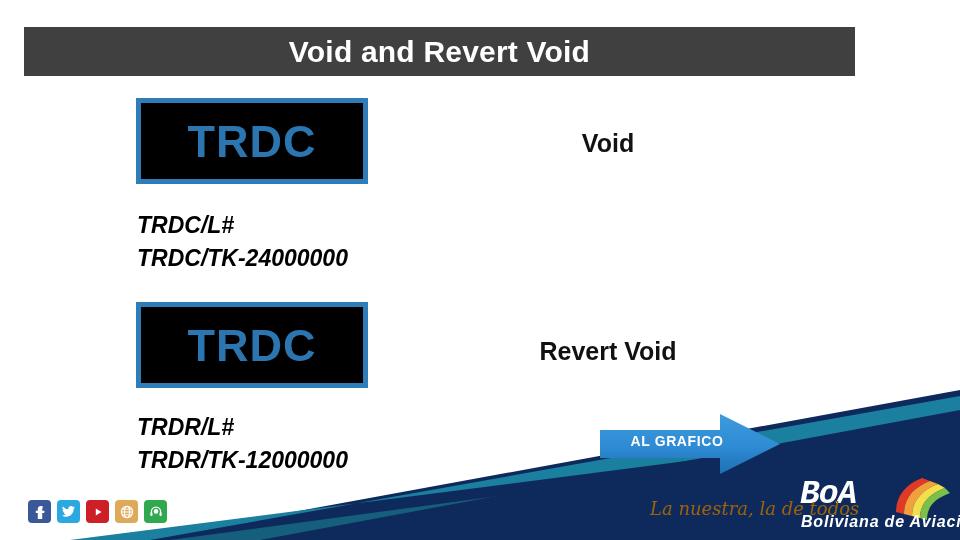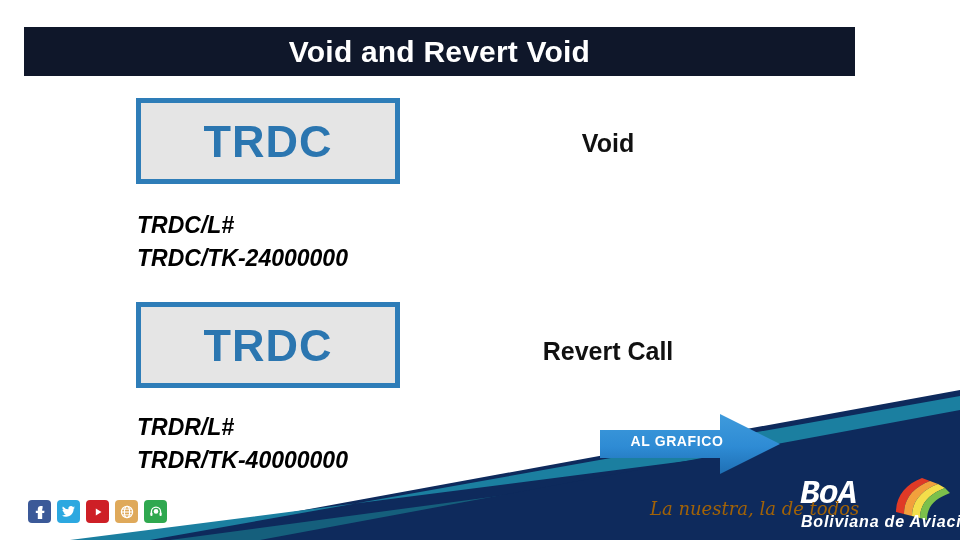--- a/index.html
+++ b/index.html
@@ -16,40 +16,40 @@
     background: #ffffff;
   }
 
   
   #title-bar {
     position: absolute;
     left: 24px;
     top: 27px;
     width: 831px;
     height: 49px;
-    background: #0f172a;
+    background: #404040;
     display: flex;
     align-items: center;
     justify-content: center;
   }
   #title-bar .title-text {
     color: #ffffff;
     font-size: 30px;
     font-weight: bold;
     letter-spacing: 0.2px;
     line-height: 1;
   }
 
   
   .code-box {
     position: absolute;
-    width: 264px;
+    width: 232px;
     height: 86px;
     border: 5px solid #2E7DB8;
-    background: #e5e5e5;
+    background: #000000;
     box-sizing: border-box;
     display: flex;
     align-items: center;
     justify-content: center;
   }
   .code-box .code-text {
     color: #2B76B0;
     font-size: 45px;
     font-weight: bold;
     letter-spacing: 1px;
@@ -236,23 +236,23 @@
 <div class="code-box" id="box-trdc">
   <span class="code-text">TRDC</span>
 </div>
 <div class="action-label" id="label-void">Void</div>
 <div class="code-detail" id="detail-trdc">TRDC/L#
 TRDC/TK-24000000</div>
 
 <div class="code-box" id="box-trdr">
   <span class="code-text">TRDC</span>
 </div>
-<div class="action-label" id="label-revert">Revert Call</div>
+<div class="action-label" id="label-revert">Revert Void</div>
 <div class="code-detail" id="detail-trdr">TRDR/L#
-TRDR/TK-40000000</div>
+TRDR/TK-12000000</div>
 
 <div id="al-grafico-arrow">
   <svg width="180" height="62" viewBox="0 0 180 62" xmlns="http://www.w3.org/2000/svg" style="position:absolute;left:0;top:0;">
     <defs>
       <linearGradient id="arrGrad" x1="0" y1="0" x2="0" y2="1">
         <stop offset="0%" stop-color="#3F9BDC"></stop>
         <stop offset="55%" stop-color="#2E8BD4"></stop>
         <stop offset="100%" stop-color="#1E6FB4"></stop>
       </linearGradient>
     </defs>

